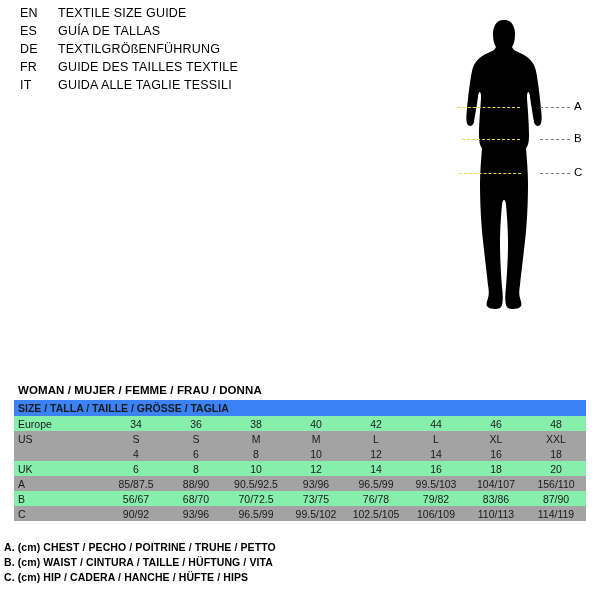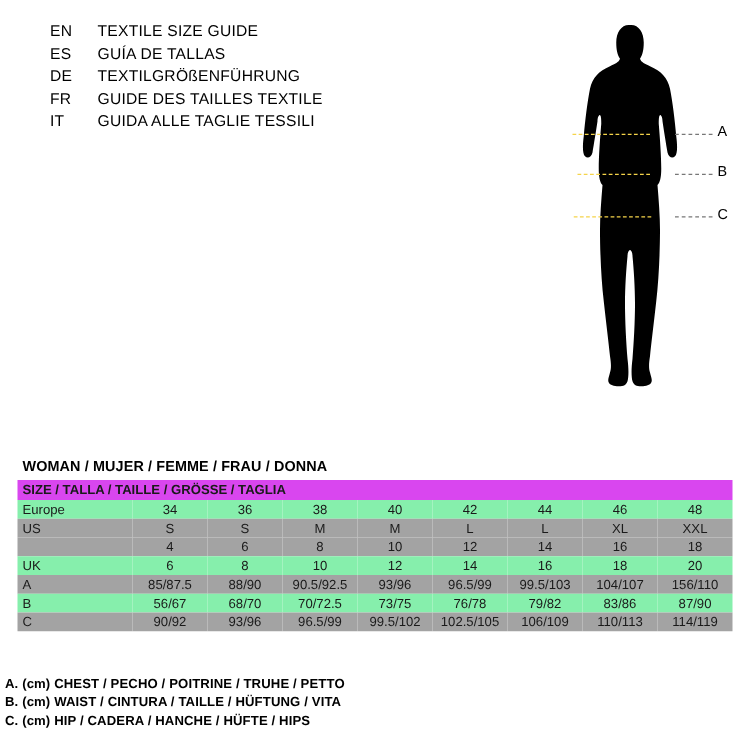--- a/index.html
+++ b/index.html
@@ -17,24 +17,23 @@
   .page {
     position: relative;
     width: 600px;
     height: 600px;
     box-sizing: border-box;
   }
 
   
   .lang-block {
     position: absolute;
-    top: 16px;
+    top: 4px;
     left: 20px;
     width: 380px;
-    margin-left: 20px;
   }
   .lang-row {
     display: flex;
     align-items: baseline;
     height: 18px;
     line-height: 18px;
   }
   .lang-code {
     width: 38px;
     font-size: 12.5px;
@@ -69,21 +68,21 @@
   .measure-label {
     position: absolute;
     font-size: 11.5px;
     color: #000;
   }
 
   
   .table-wrap {
     position: absolute;
     left: 14px;
-    top: 368px;
+    top: 384px;
     width: 572px;
   }
   .woman-header {
     font-size: 11.5px;
     font-weight: bold;
     letter-spacing: 0.1px;
     padding: 0 0 4px 4px;
   }
   table.size {
     border-collapse: collapse;
@@ -95,21 +94,21 @@
     height: 15px;
     padding: 0;
     text-align: center;
     color: #1a1a1a;
   }
   table.size td.label {
     text-align: left;
     padding-left: 4px;
   }
   tr.head td {
-    background: #d946ef;
+    background: #3b82f6;
     font-weight: bold;
     text-align: left;
     padding-left: 4px;
     font-size: 10.5px;
     height: 16px;
   }
   tr.shade td {
     background: #a3a3a3;
   }
   tr.plain td {

